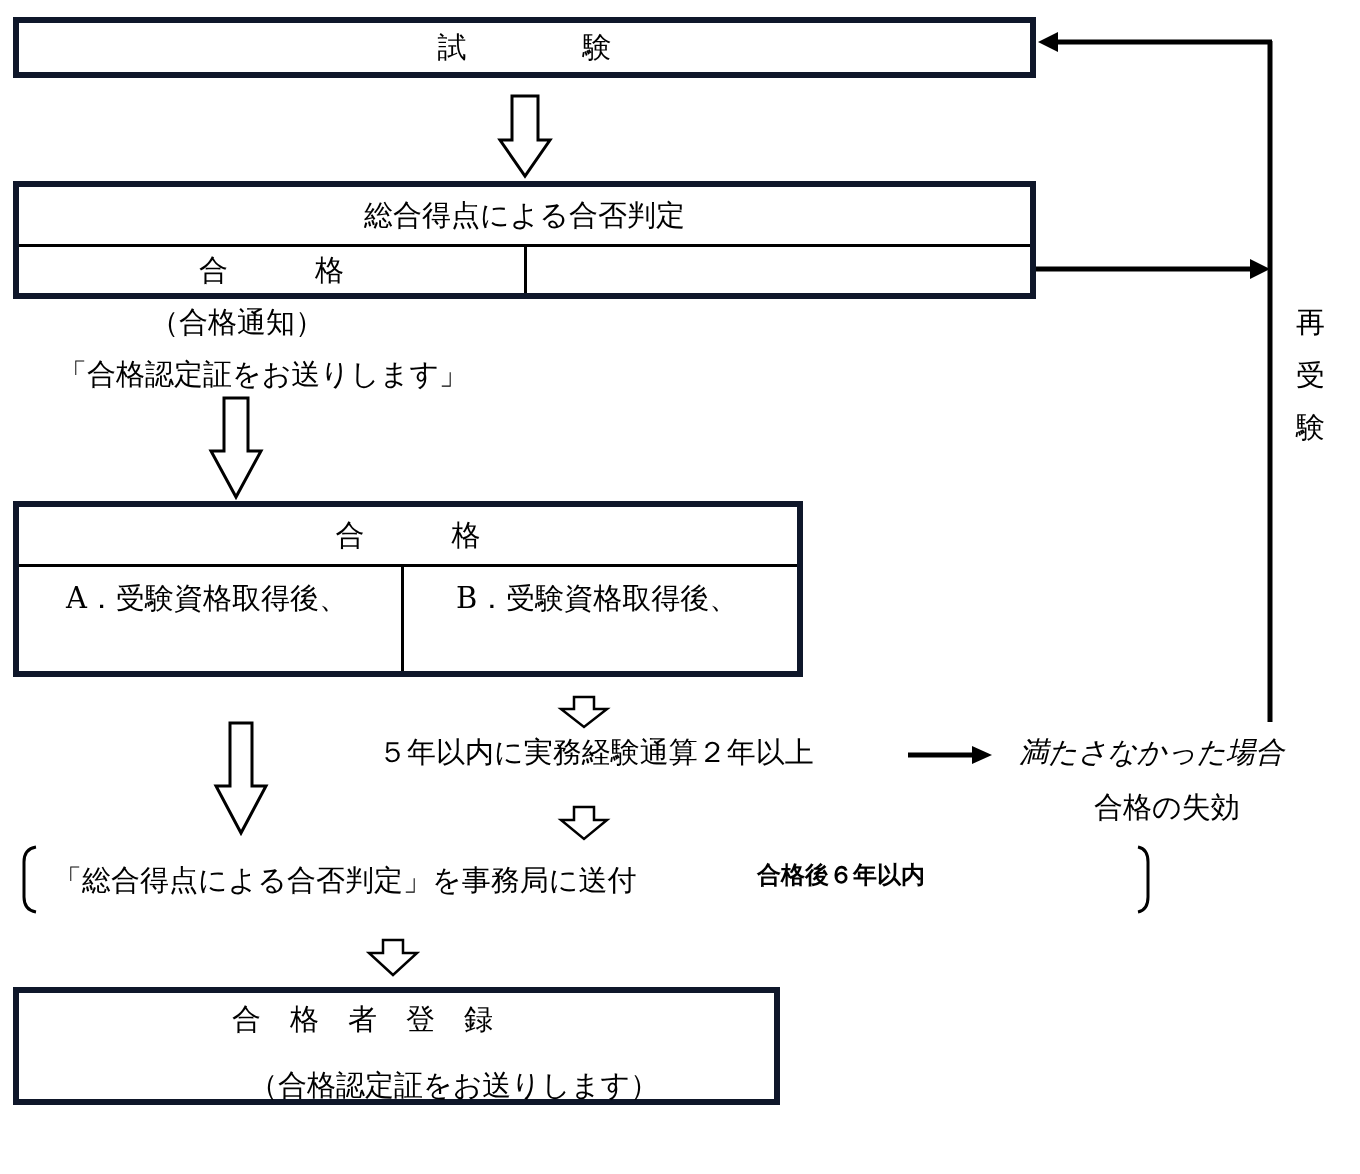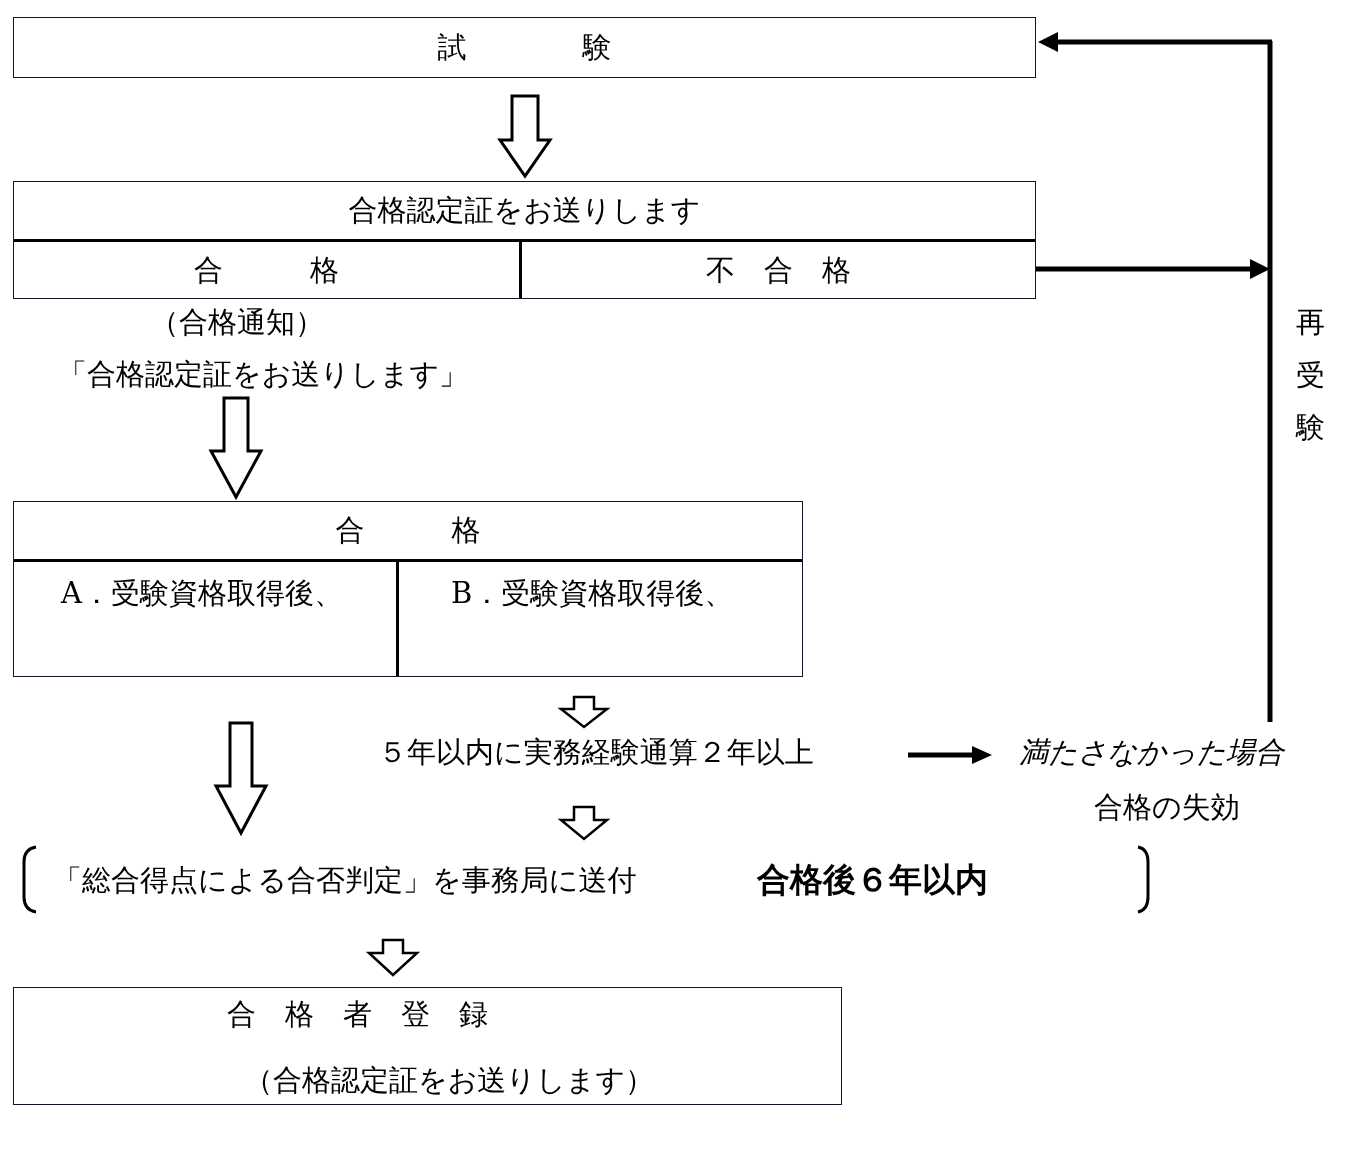--- a/index.html
+++ b/index.html
@@ -1,39 +1,36 @@
 <!DOCTYPE html>
 <html><head>
   <meta charset="utf-8">
   <style>
     html, body { margin:0; padding:0; background:#ffffff; }
     body { width:1360px; height:1174px; position:relative; overflow:hidden;
            font-family:"DejaVu Serif", "Liberation Serif", serif; color:#000; }
-    .box { position:absolute; border:1px solid #0f172a; box-sizing:border-box; background:#fff; }
+    .box { position:absolute; border:6px solid #0f172a; box-sizing:border-box; background:#fff; }
     .txt { position:absolute; font-size:29px; line-height:1; white-space:pre; }
     .center { display:flex; align-items:center; justify-content:center; }
     svg.overlay { position:absolute; left:0; top:0; }
-    .bold { font-family:"DejaVu Sans", "Liberation Sans", sans-serif; font-weight:bold; font-size:33px; }
+    .bold { font-family:"DejaVu Sans", "Liberation Sans", sans-serif; font-weight:bold; font-size:24px; }
   </style>
 </head>
 <body>
 
 <div class="box center" style="left:13px; top:17px; width:1023px; height:61px;">
   <span class="txt" style="position:static;">試　　　　験</span>
 </div>
 
 <div class="box" style="left:13px; top:181px; width:1023px; height:118px;">
   <div class="center" style="position:absolute; left:0; top:0; right:0; height:57px; border-bottom:3px solid #000;">
-    <span class="txt" style="position:static;">合格認定証をお送りします</span>
+    <span class="txt" style="position:static;">総合得点による合否判定</span>
   </div>
   <div class="center" style="position:absolute; left:0; top:60px; width:505px; bottom:0; border-right:3px solid #000;">
     <span class="txt" style="position:static;">合　　　格</span>
-  </div>
-  <div class="center" style="position:absolute; left:508px; top:60px; right:0; bottom:0;">
-    <span class="txt" style="position:static;">不　合　格</span>
   </div>
 </div>
 
 <span class="txt" style="left:150px; top:308px;">（合格通知）</span>
 <span class="txt" style="left:58px; top:360px;">「合格認定証をお送りします」</span>
 
 <span class="txt" style="left:1296px; top:308px;">再</span>
 <span class="txt" style="left:1296px; top:361px;">受</span>
 <span class="txt" style="left:1296px; top:413px;">験</span>
 
@@ -49,21 +46,21 @@
   </div>
 </div>
 
 <span class="txt" style="left:378px; top:738px;">５年以内に実務経験通算２年以上</span>
 <span class="txt" style="left:1019px; top:738px;font-style:italic;">満たさなかった場合</span>
 <span class="txt" style="left:1094px; top:793px;">合格の失効</span>
 
 <span class="txt" style="left:53px; top:866px;">「総合得点による合否判定」を事務局に送付</span>
 <span class="txt bold" style="left:757px; top:863px;">合格後６年以内</span>
 
-<div class="box" style="left:13px; top:987px; width:829px; height:118px;">
+<div class="box" style="left:13px; top:987px; width:767px; height:118px;">
   <span class="txt" style="left:213px; top:12px;">合　格　者　登　録</span>
   <span class="txt" style="left:230px; top:66px;margin-top:12px;">（合格認定証をお送りします）</span>
 </div>
 
 <svg class="overlay" width="1360" height="1174">
 
   <path d="M512,96 L538,96 L538,140 L550,140 L525,176 L500,140 L512,140 Z" fill="#fff" stroke="#000" stroke-width="3"></path>
   <path d="M224,398 L248,398 L248,451 L261,451 L236,497 L211,451 L224,451 Z" fill="#fff" stroke="#000" stroke-width="3"></path>
   <path d="M230,723 L252,723 L252,786 L266,786 L241,833 L216,786 L230,786 Z" fill="#fff" stroke="#000" stroke-width="3"></path>
   <path d="M574,697 L594,697 L594,709 L607,709 L584,727 L561,709 L574,709 Z" fill="#fff" stroke="#000" stroke-width="2.5"></path>

